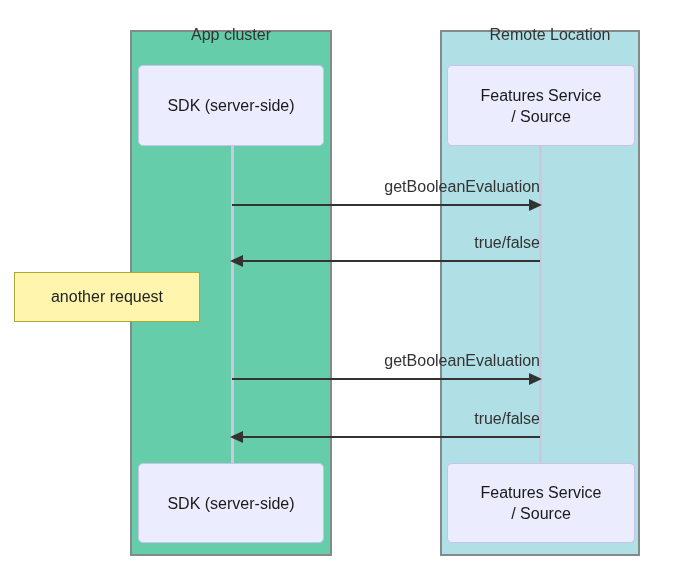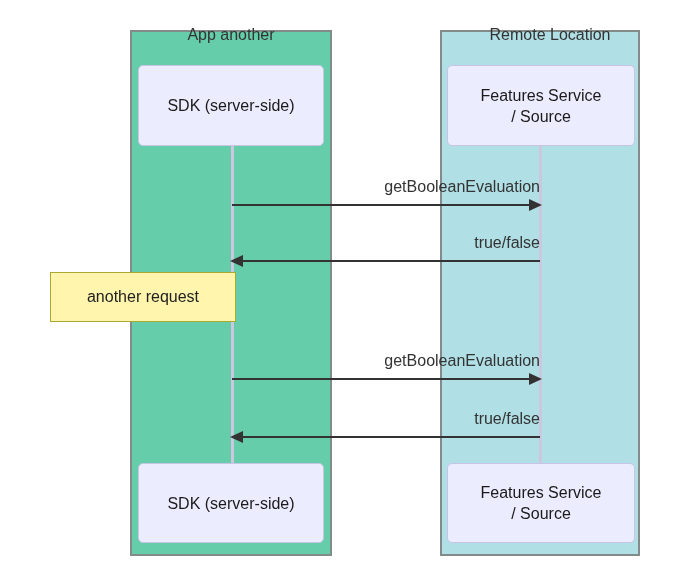--- a/index.html
+++ b/index.html
@@ -42,34 +42,34 @@
   .msg-label{position:absolute;left:232px;width:308px;text-align:right;font-size:16px;
     line-height:20px;color:var(--text);z-index:3;}
   .msg-line{position:absolute;left:232px;width:308px;height:2px;background:var(--arrow);z-index:3;}
   .arrowhead{position:absolute;width:0;height:0;top:-5px;
     border-top:6px solid transparent;border-bottom:6px solid transparent;}
   .arrowhead.right{right:-2px;border-left:13px solid var(--arrow);}
   .arrowhead.left{left:-2px;border-right:13px solid var(--arrow);}
 
   .note{position:absolute;left:14px;top:272px;width:186px;height:50px;background:var(--note-fill);
     border:1.5px solid var(--note-border);box-sizing:border-box;display:flex;align-items:center;
-    justify-content:center;font-size:16px;color:#222222;z-index:7;margin-left:36px;}
+    justify-content:center;font-size:16px;color:#222222;z-index:7;}
 </style>
 </head>
 <body>
 
 <div class="canvas">
 
   <div class="cluster cluster-a"></div>
   <div class="cluster cluster-b"></div>
 
   <div class="lifeline lifeline-left"></div>
   <div class="lifeline lifeline-right"></div>
 
-  <div class="cluster-title title-a">App another</div>
+  <div class="cluster-title title-a">App cluster</div>
   <div class="cluster-title title-b">Remote Location</div>
 
   <div class="msg-label" style="top:177px">getBooleanEvaluation</div>
   <div class="msg-line" style="top:204px">
     <span class="arrowhead right"></span>
   </div>
 
   <div class="msg-label" style="top:233px">true/false</div>
   <div class="msg-line" style="top:260px">
     <span class="arrowhead left"></span>

